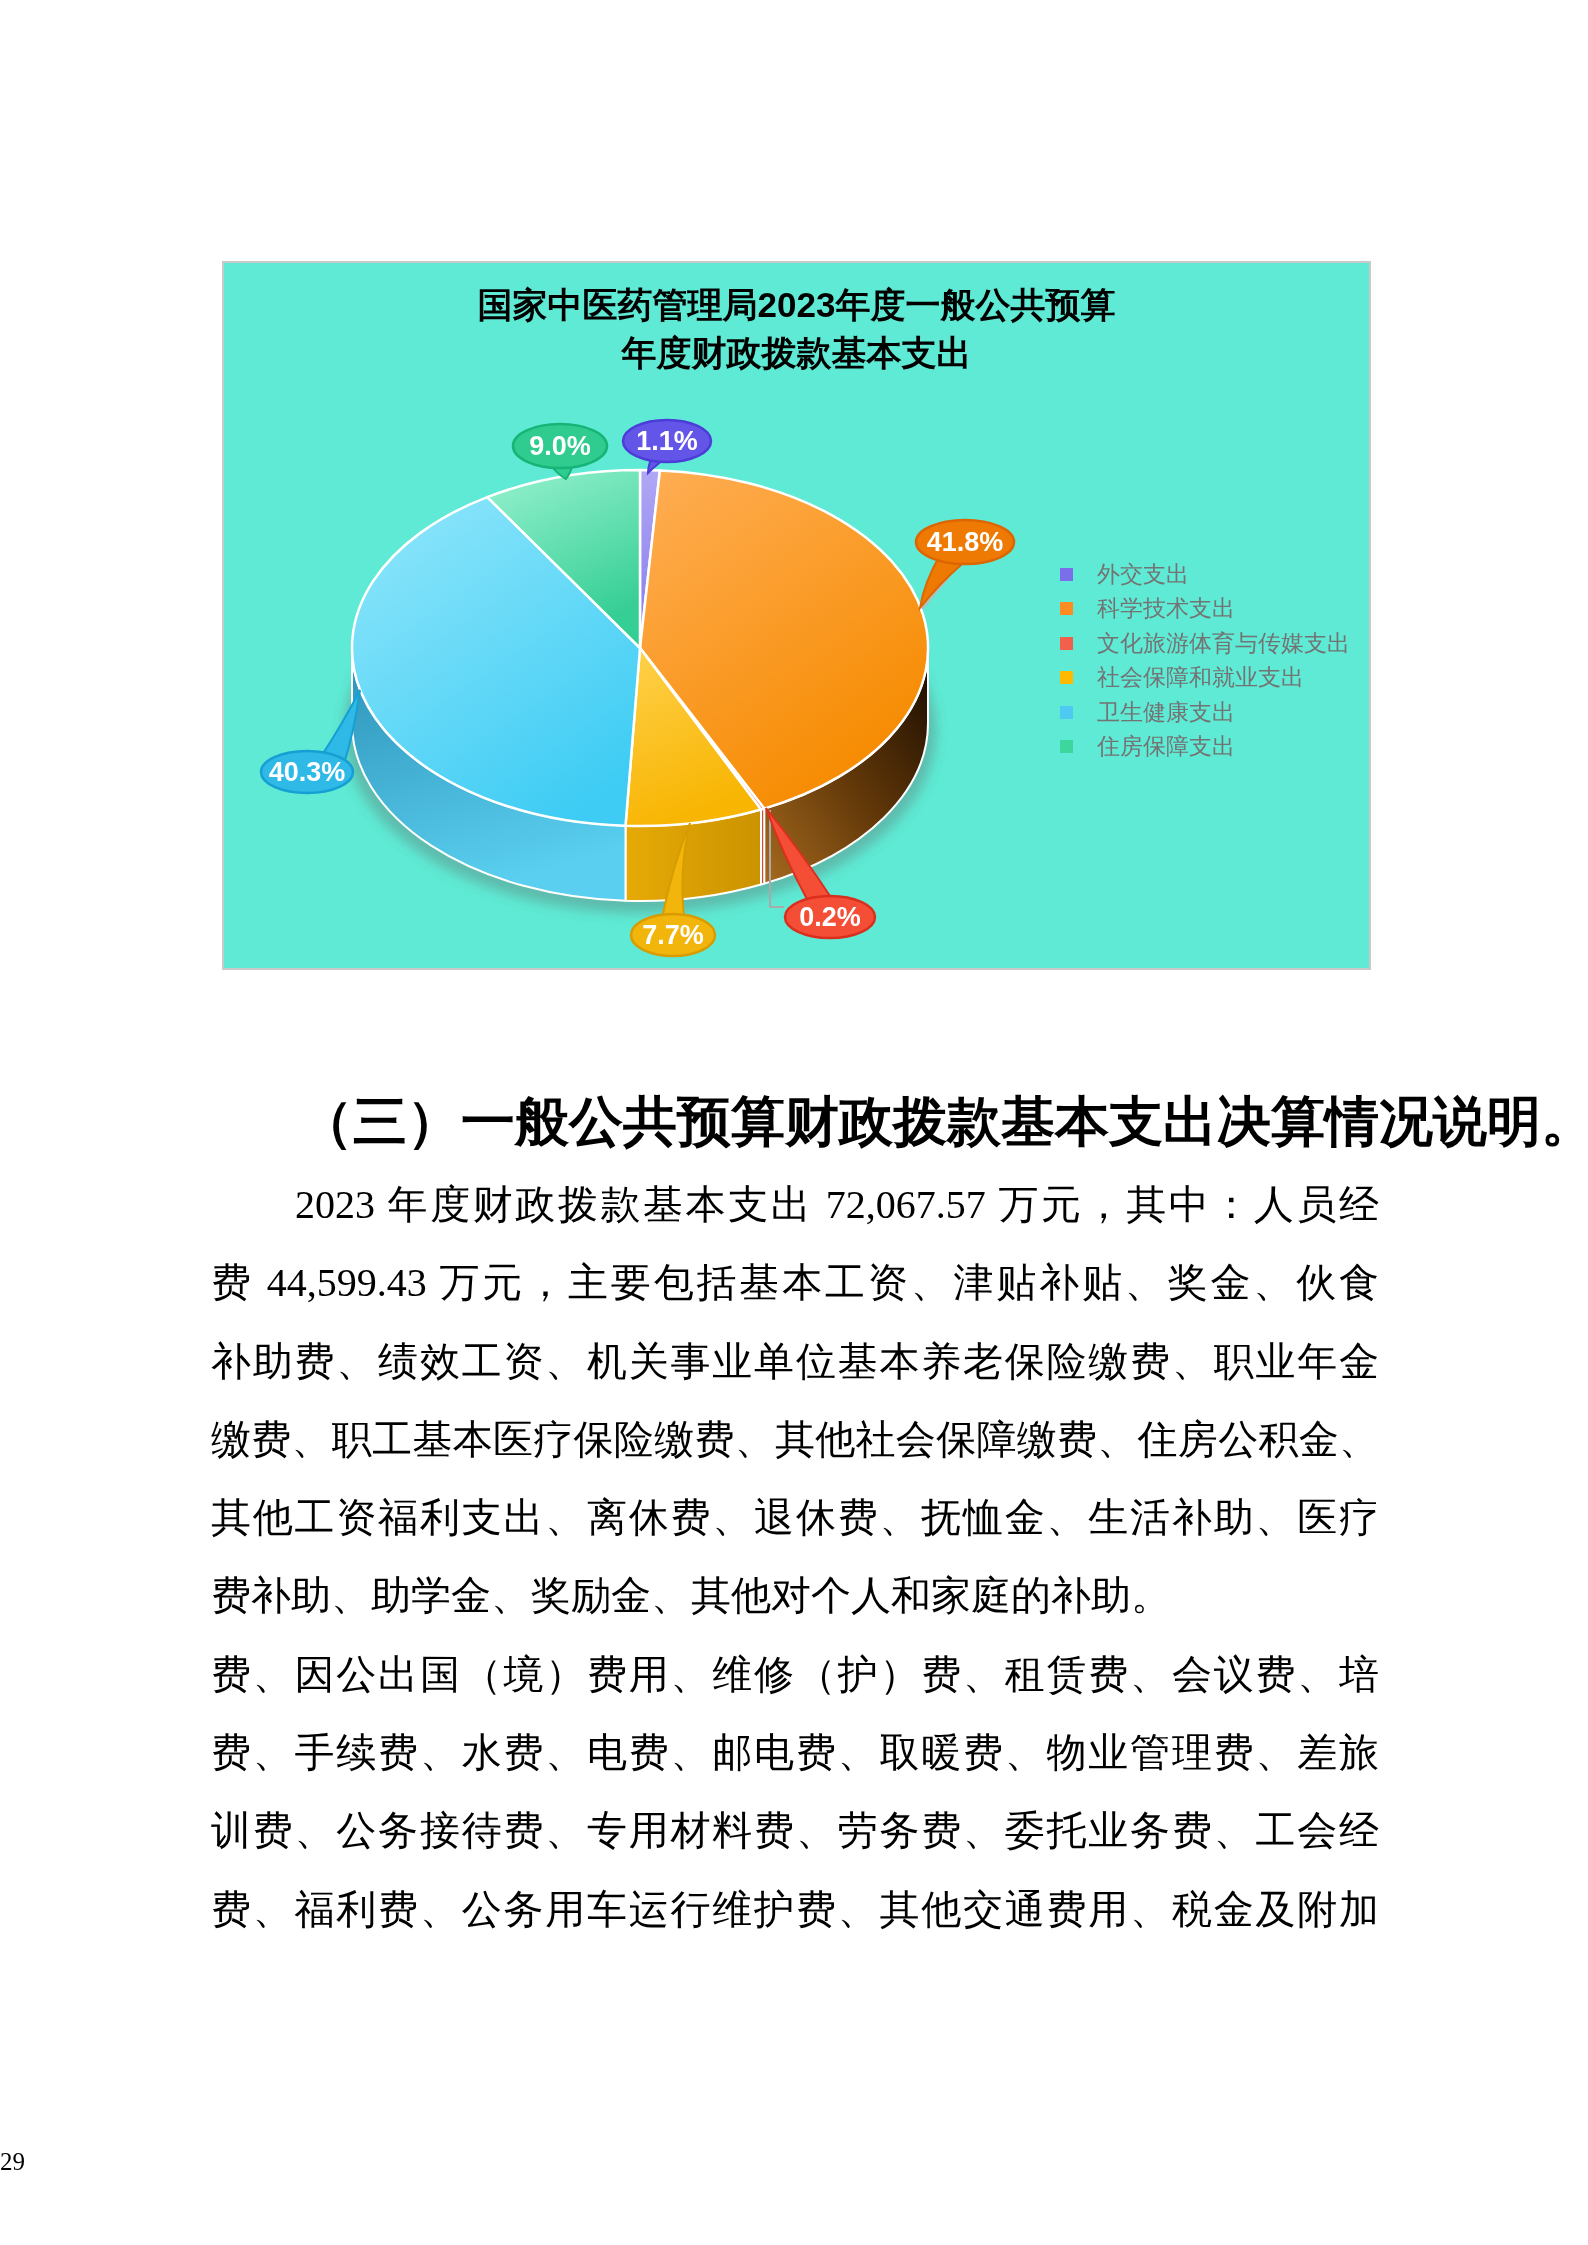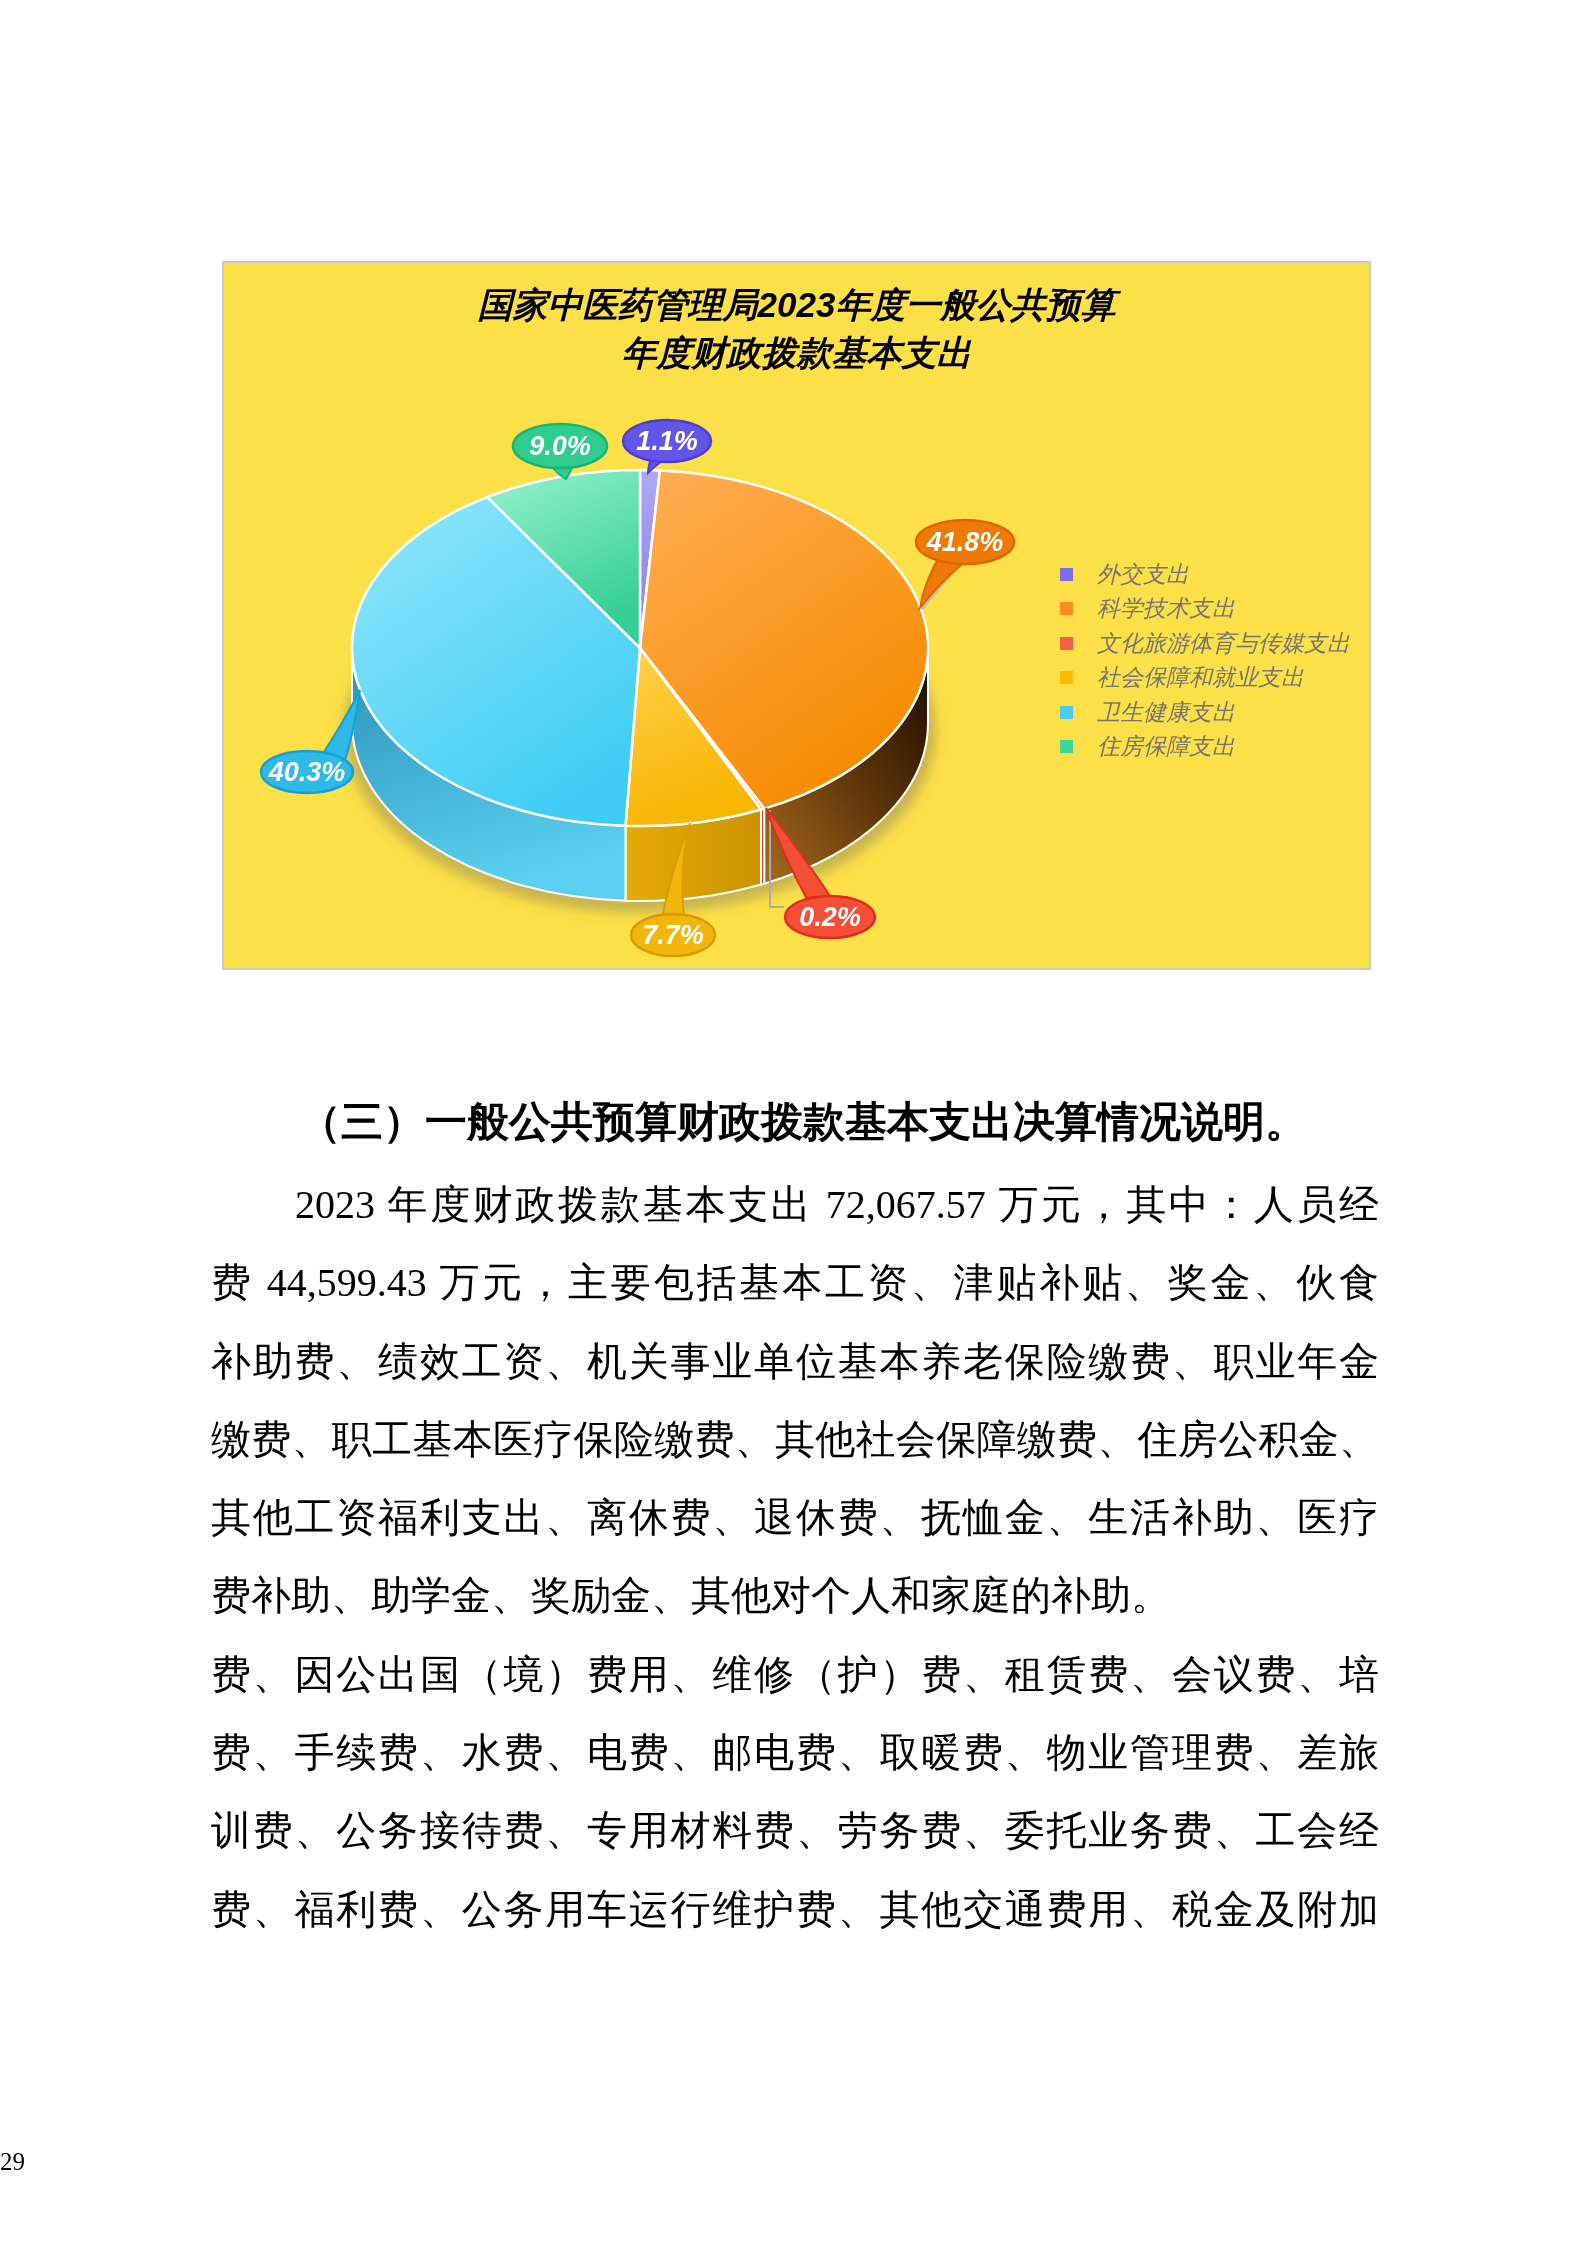--- a/index.html
+++ b/index.html
@@ -3,21 +3,21 @@
 <meta charset="utf-8">
 <style>
   html,body{margin:0;padding:0;}
   body{
     width:1588px;height:2245px;position:relative;background:#ffffff;
     font-family:"Liberation Sans","DejaVu Sans",sans-serif;color:#000;
   }
   
   .chart-box{
     position:absolute;left:222px;top:261px;width:1149px;height:709px;
-    border:2px solid #c9c9c9;box-sizing:border-box;background:#fde047;font-style:italic;
+    border:2px solid #c9c9c9;box-sizing:border-box;background:#5eead4;
   }
   .chart-title{
     position:absolute;top:18px;left:0;right:0;text-align:center;
     font-weight:700;font-size:35px;line-height:48px;color:#000;
     font-family:"Liberation Sans","DejaVu Sans",sans-serif;
   }
   .pie-svg{position:absolute;left:0;top:0;}
   .legend{
     position:absolute;left:836px;top:294px;
   }
@@ -25,21 +25,21 @@
   .lg-sq{width:13px;height:13px;display:inline-block;margin-right:9px;flex:0 0 auto;}
   .lg-tx{font-size:23px;color:#737373;line-height:1;}
   .c0{background:#7b6fe9}.c1{background:#ff8c21}.c2{background:#f1604b}
   .c3{background:#ffba00}.c4{background:#4ec9f1}.c5{background:#3dd69c}
   
   .doc{
     position:absolute;left:211px;top:1078px;width:1168px;
     font-family:"Liberation Serif","DejaVu Serif",serif;color:#000;
   }
   .doc-heading{
-    font-size:42px;font-weight:700;line-height:88px;text-indent:88px;
+    font-size:54px;font-weight:700;line-height:88px;text-indent:88px;
     white-space:nowrap;
   }
   .doc-line{
     font-size:40px;line-height:78.3px;height:78.3px;overflow:hidden;
   }
   .jl{text-align:justify;text-align-last:justify;}
   .ind{text-indent:84px;}
   .page-num{
     position:absolute;top:2148px;left:0;right:0;text-align:left;
     font-family:"Liberation Serif","DejaVu Serif",serif;font-size:25px;color:#000;

